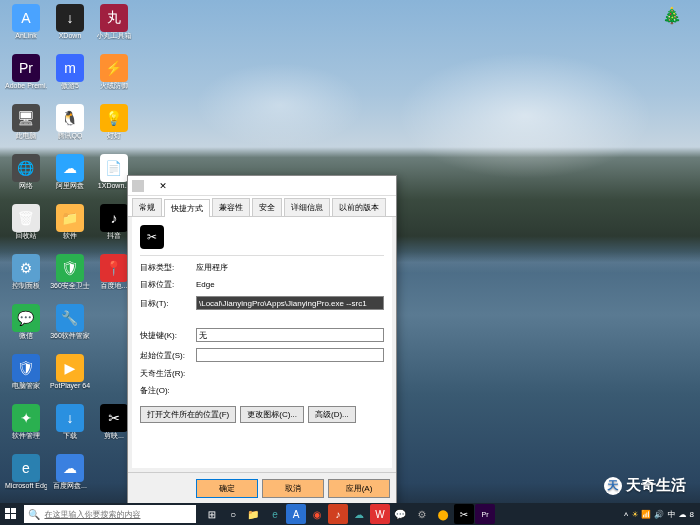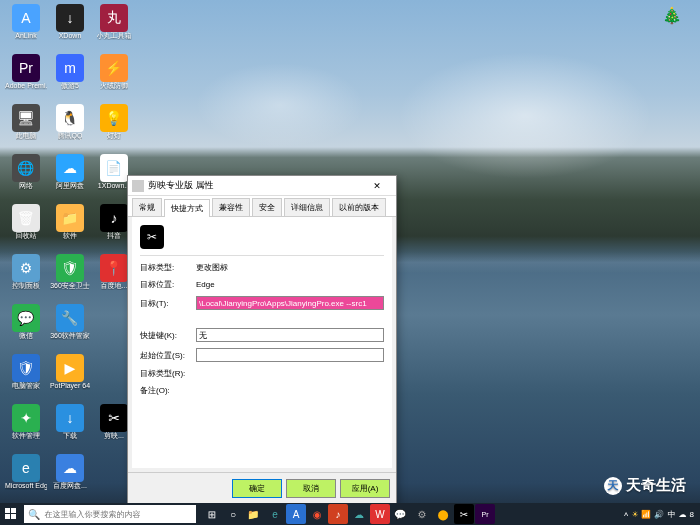--- a/index.html
+++ b/index.html
@@ -49,34 +49,34 @@
 .tab { padding: 3px 6px; font-size: 8px; cursor: pointer; background: #f0f0f0; border: 1px solid #ccc; border-bottom: none; }
 .tab.active { background: #fff; position: relative; top: 1px; }
 .panel { flex: 1; background: #fff; margin: 0 4px 4px; padding: 8px; display: flex; flex-direction: column; gap: 6px; }
 .approw { display: flex; align-items: center; gap: 8px; padding-bottom: 6px; border-bottom: 1px solid #ddd; }
 .approw .appicon { width: 24px; height: 24px; background: #000; border-radius: 4px; color: #fff; display:flex; align-items:center; justify-content:center; font-size:12px;}
 .approw input { flex: 1; border: none; border-bottom: 1px solid #888; font-size: 9px; padding: 2px 0; outline: none; }
 .row { display: flex; align-items: center; gap: 4px; }
 .row .lab { width: 52px; font-size: 8px; }
 .row .val { font-size: 8px; }
 .row input, .row select { flex: 1; font-size: 8px; padding: 1px 2px; border: 1px solid #888; height: 14px; }
-.row input.sel { background: #ec4899; color: #fff; }
+.row input.sel { background: #404040; color: #fff; }
 .btnrow { display: flex; gap: 4px; margin-top: 4px; }
 .btnrow button { font-size: 8px; padding: 2px 6px; border: 1px solid #888; background: #e8e8e8; cursor: pointer; }
 .footer { display: flex; justify-content: flex-end; gap: 4px; padding: 6px; background: #f0f0f0; border-top: 1px solid #ccc; }
-.footer button { width: 50px; font-size: 8px; padding: 3px 0; border: 1px solid #888; background: #bef264; cursor: pointer; }
+.footer button { width: 62px; font-size: 8px; padding: 3px 0; border: 1px solid #888; background: #fdba74; cursor: pointer; }
 .footer button.primary { border-color: #0078d7; }
 
 
 .taskbar { position: absolute; bottom: 0; left: 0; right: 0; height: 22px; background: #1a2530; display: flex; align-items: center; }
 .start { width: 22px; height: 22px; display: flex; align-items: center; justify-content: center; cursor: pointer; }
 .start svg { width: 12px; height: 12px; }
 .search { flex: 0 0 172px; height: 18px; background: #fff; margin: 0 2px; display: flex; align-items: center; padding: 0 4px; gap: 4px; }
 .search .sicon { color: #666; font-size: 10px; }
-.search input { border: none; outline: none; font-size: 8px; flex: 1; color: #666; }
+.search input { border: none; outline: none; font-size: 8px; flex: 1; color: #666; text-decoration: underline; }
 .tbicons { display: flex; align-items: center; gap: 1px; flex: 1; padding-left: 4px; }
 .tbicon { width: 20px; height: 20px; display: flex; align-items: center; justify-content: center; font-size: 10px; cursor: pointer; border-radius: 2px; color:#fff;}
 .tray { display: flex; align-items: center; gap: 3px; padding: 0 6px; font-size: 8px; color: #fff; }
 .tray .ti { cursor:pointer; }
 
 </style>
 </head>
 <body>
 
 <div class="desktop">
@@ -241,61 +241,65 @@
       </div>
       <div class="dicon" style="visibility: hidden;">
         <div class="glyph" style="background:transparent"></div>
         <div class="lbl"></div>
       </div>
     </div>
 
   <div class="dialog">
     <div class="titlebar">
       <div class="ticon"></div>
-      <div class="ttext">剪映专业版 属性</div>
       <div class="close">✕</div>
     </div>
     <div class="tabs" id="tabs">
         <div class="tab">常规</div>
         <div class="tab active">快捷方式</div>
         <div class="tab">兼容性</div>
         <div class="tab">安全</div>
         <div class="tab">详细信息</div>
         <div class="tab">以前的版本</div>
       </div>
     <div class="panel">
       <div class="approw">
         <div class="appicon">✂</div>
       </div>
       <div class="row">
         <div class="lab">目标类型:</div>
-        <div class="val">更改图标</div>
+        <div class="val">应用程序</div>
       </div>
       <div class="row">
         <div class="lab">目标位置:</div>
         <div class="val">Edge</div>
       </div>
       <div class="row">
         <div class="lab">目标(T):</div>
         <input class="sel" type="text" value="\Local\JianyingPro\Apps\JianyingPro.exe --src1" style="">
       </div>
       <div style="height:6px"></div>
       <div class="row">
         <div class="lab">快捷键(K):</div>
         <input type="text" value="无" style="">
       </div>
       <div class="row">
         <div class="lab">起始位置(S):</div>
         <input type="text" value="" style="">
       </div>
       <div class="row">
-        <div class="lab">目标类型(R):</div>
+        <div class="lab">天奇生活(R):</div>
       </div>
       <div class="row">
         <div class="lab">备注(O):</div>
+      </div>
+      <div class="btnrow">
+        <button>打开文件所在的位置(F)</button>
+        <button>更改图标(C)...</button>
+        <button>高级(D)...</button>
       </div>
     </div>
     <div class="footer">
       <button class="primary">确定</button>
       <button>取消</button>
       <button>应用(A)</button>
     </div>
   </div>
 
   <div class="watermark">

